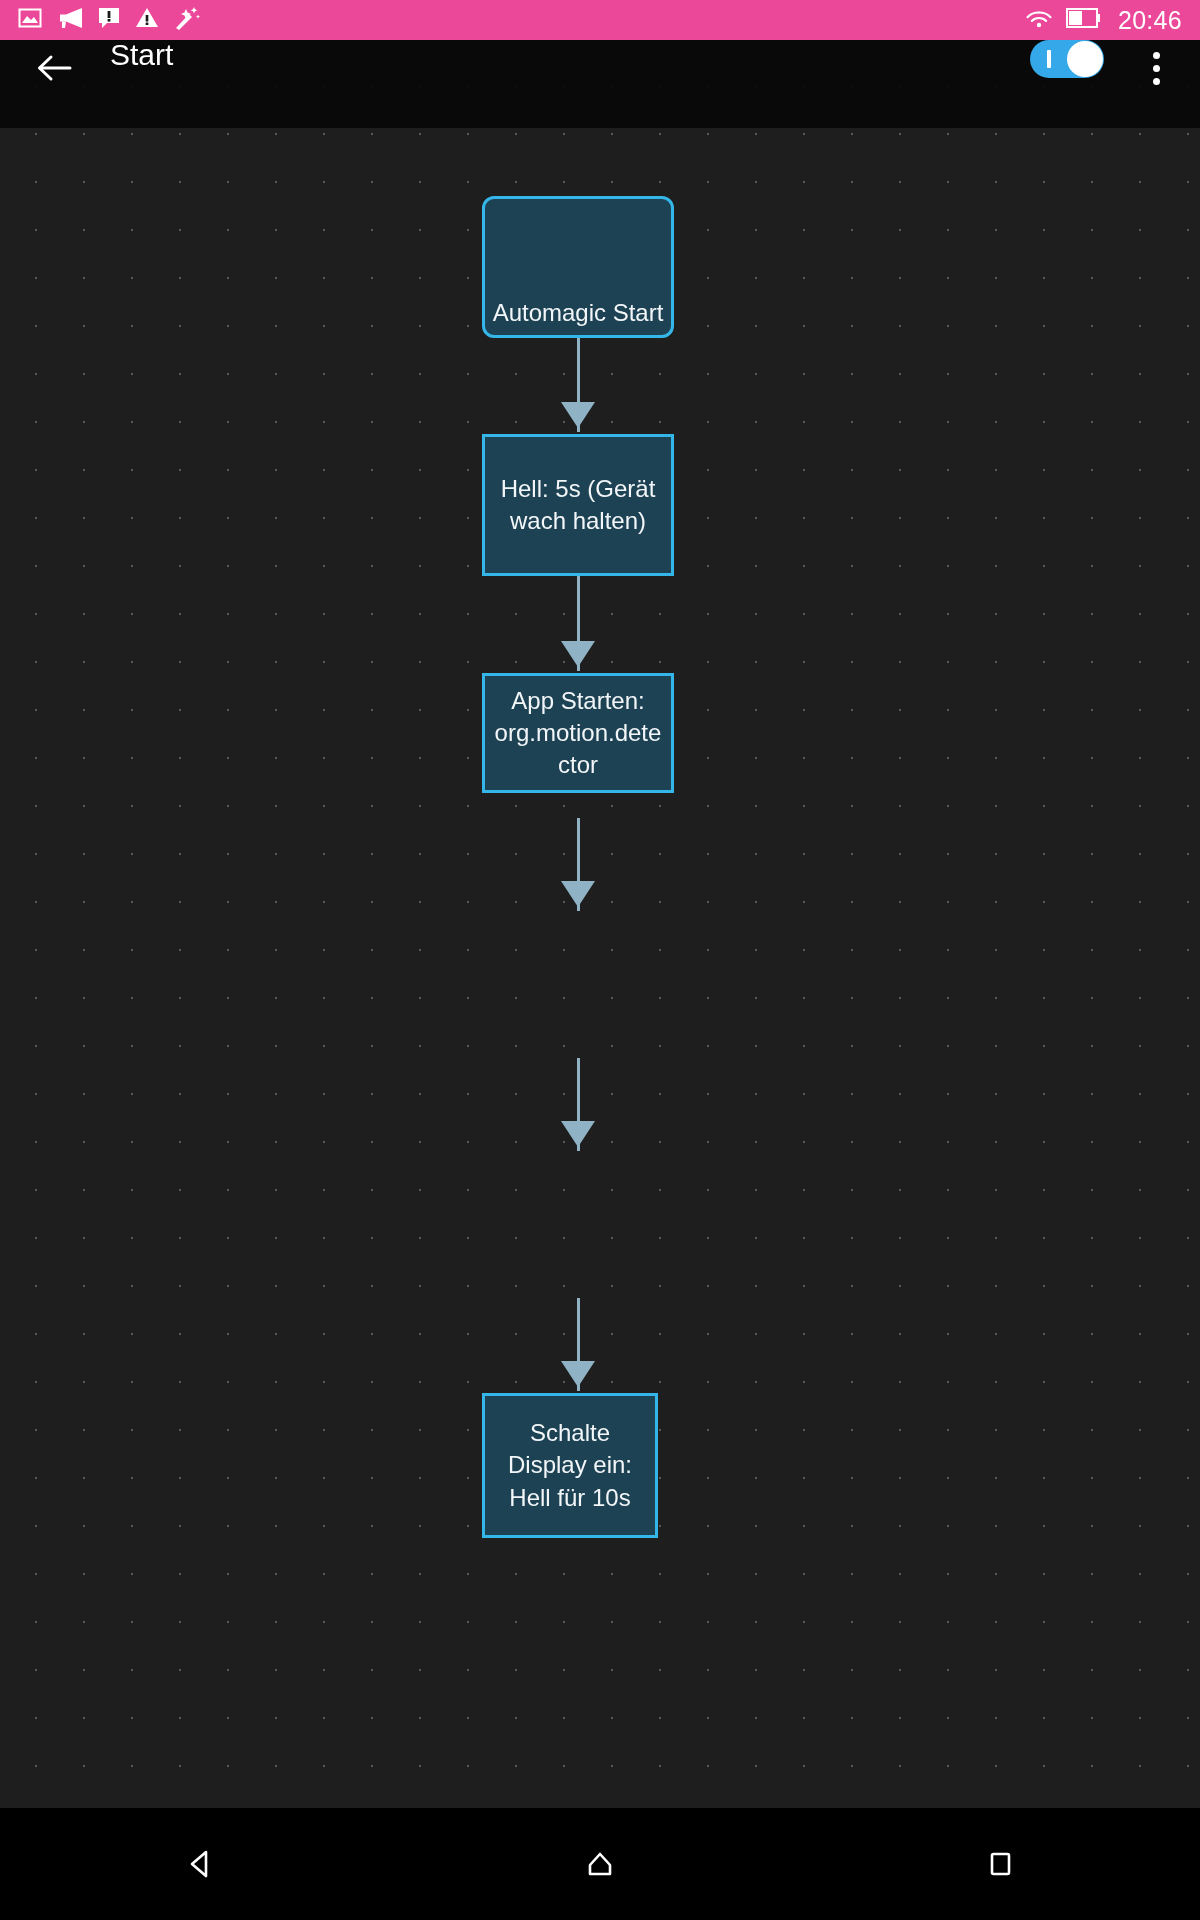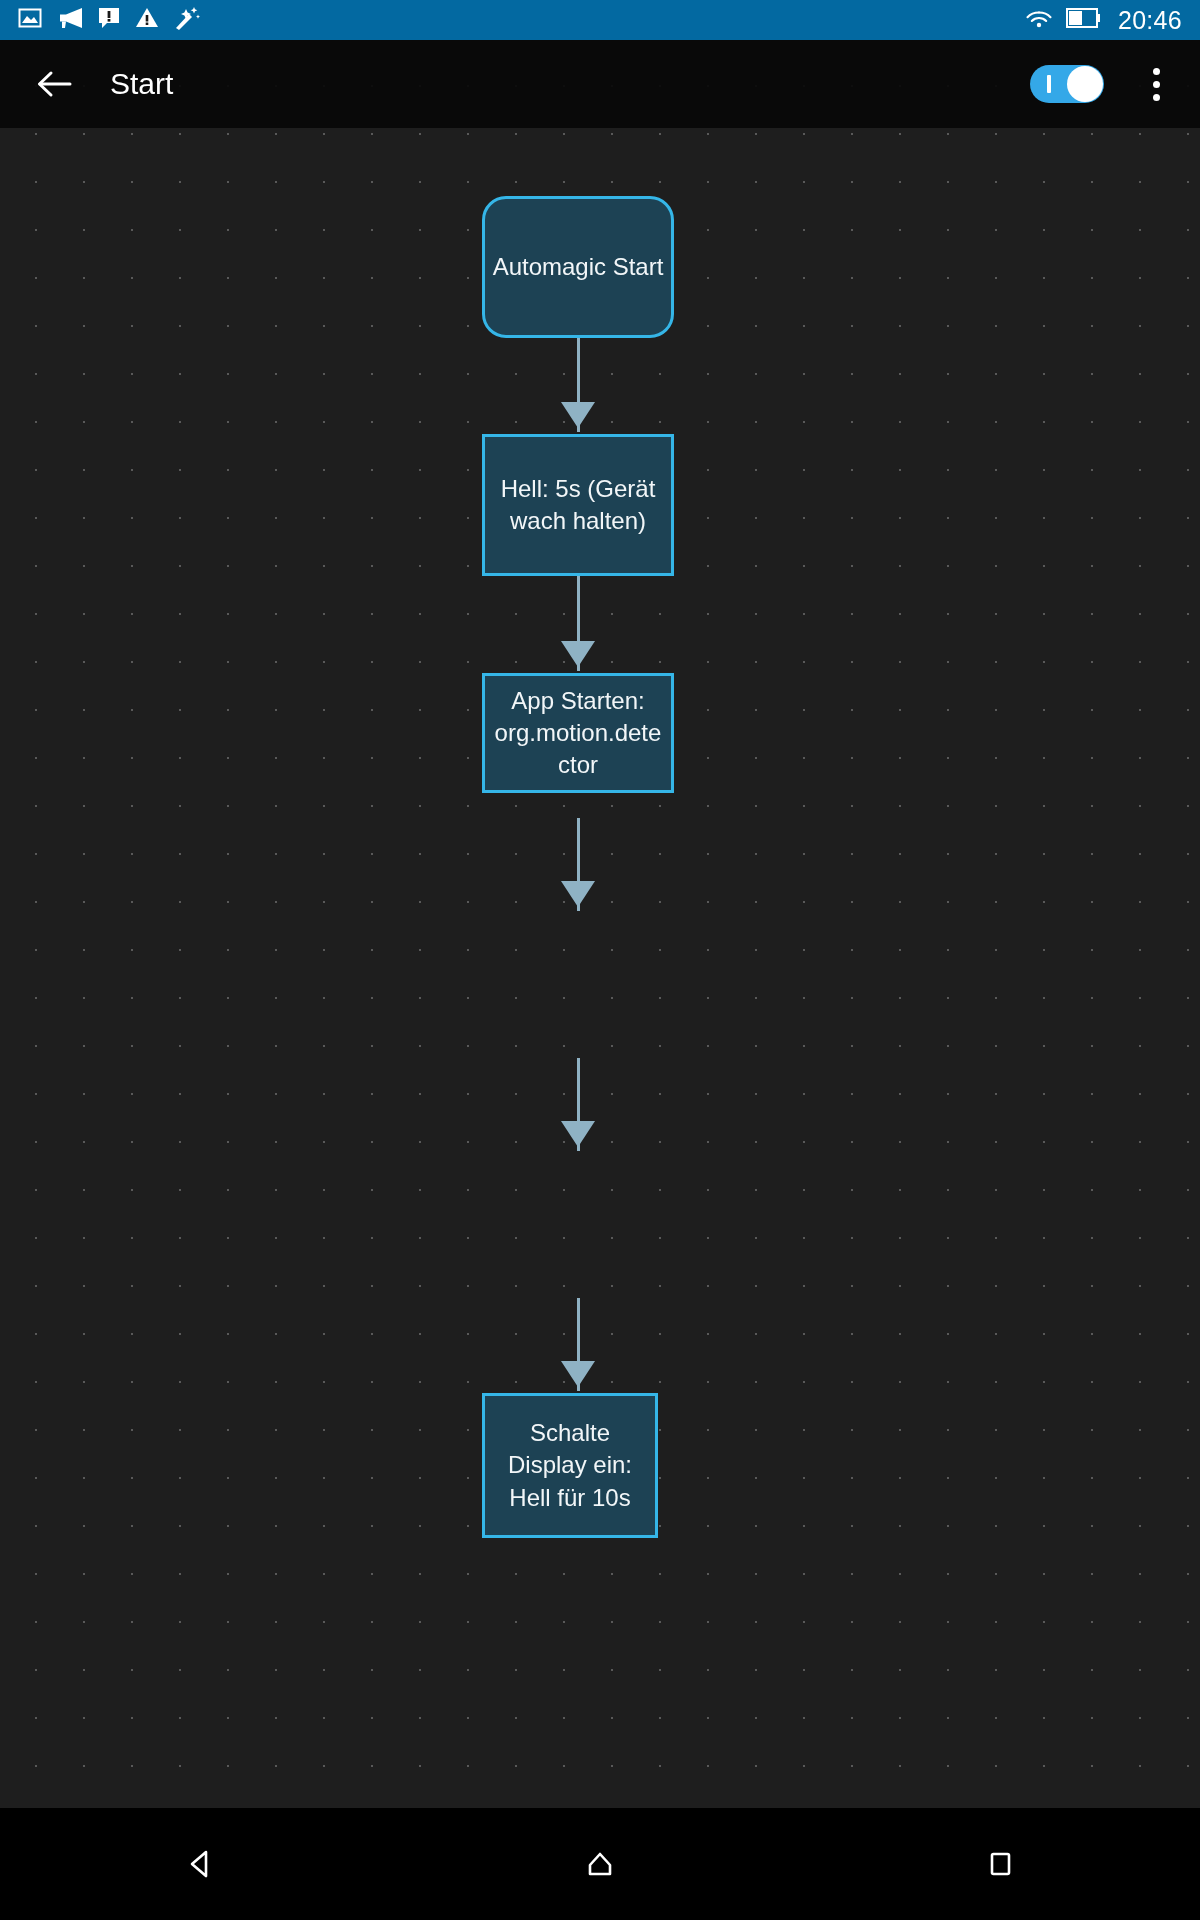--- a/index.html
+++ b/index.html
@@ -19,21 +19,21 @@
     background: #1e1e1e;
     overflow: hidden;
   }
 
   
   #status-bar {
     position: absolute;
     top: 0; left: 0;
     width: 1200px;
     height: 40px;
-    background: #0369a1;
+    background: #ec4899;
     display: flex;
     align-items: center;
     padding: 0 18px;
     z-index: 40;
   }
   #status-left {
     display: flex;
     align-items: center;
     gap: 15px;
     flex: 1;
@@ -53,21 +53,20 @@
   }
 
   
   #app-bar {
     position: absolute;
     top: 40px; left: 0;
     width: 1200px;
     height: 88px;
     background: rgba(8,8,8,0.92);
     display: flex;
-    align-items: center;
     padding: 0 22px 0 26px;
     z-index: 30;
   }
   #back-button {
     width: 56px; height: 56px;
     display: flex; align-items: center; justify-content: center;
     flex: 0 0 auto;
   }
   #app-title {
     color: #ffffff;
@@ -142,21 +141,21 @@
     align-items: center;
     justify-content: center;
     text-align: center;
     color: #f2f6f8;
     font-size: 24px;
     line-height: 1.34;
     padding: 6px 4px;
     word-break: break-word;
     overflow-wrap: anywhere;
   }
-  .node.rounded { border-radius: 24px; }
+  .node.rounded { border-radius: 12px; align-items: flex-end; }
 
   .conn-line {
     position: absolute;
     width: 3px;
     background: #8fb2c4;
   }
   .conn-head {
     position: absolute;
     width: 0; height: 0;
     border-left: 17px solid transparent;

